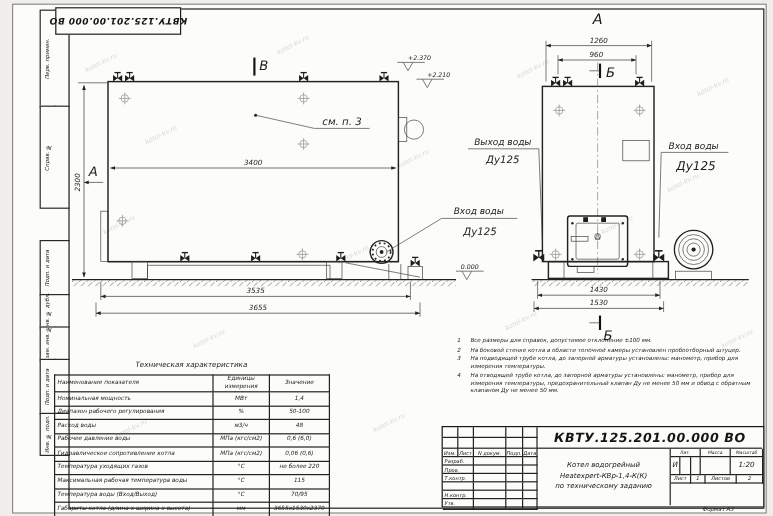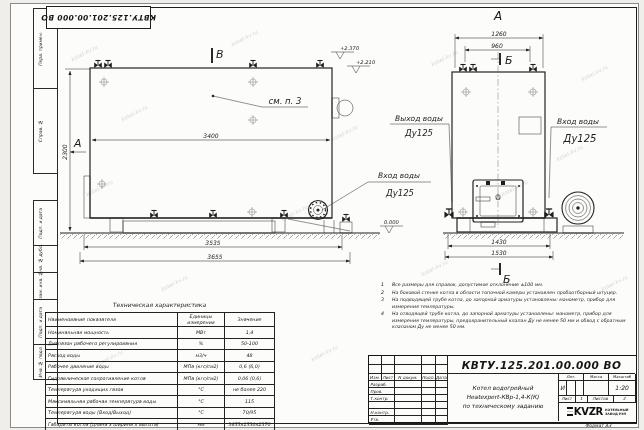--- a/index.html
+++ b/index.html
@@ -450,27 +450,20 @@
           <div class="cell"></div>
         <div class="cell"></div>
         <div class="cell cc" style="font-size:6px">1:20</div>
       </div>
       <div class="sheetsrow">
         <div class="cell cc">Лист</div>
         <div class="cell cc">1</div>
         <div class="cell cc">Листов</div>
         <div class="cell cc">2</div>
       </div>
-      <div class="logorow">
-        <span class="logomark">
-            <span class="logobars"></span>
-            <span class="logotext">KVZR</span>
-          </span>
-        <span class="logosub"><span>КОТЕЛЬНЫЙ</span><br><span>ЗАВОД РЭП</span></span>
-      </div>
     </div>
   </div>
 
   <div class="fmt">
     <span>Формат</span>&nbsp;<span>А3</span>
   </div>
 
 </div>
 
 </body></html>

